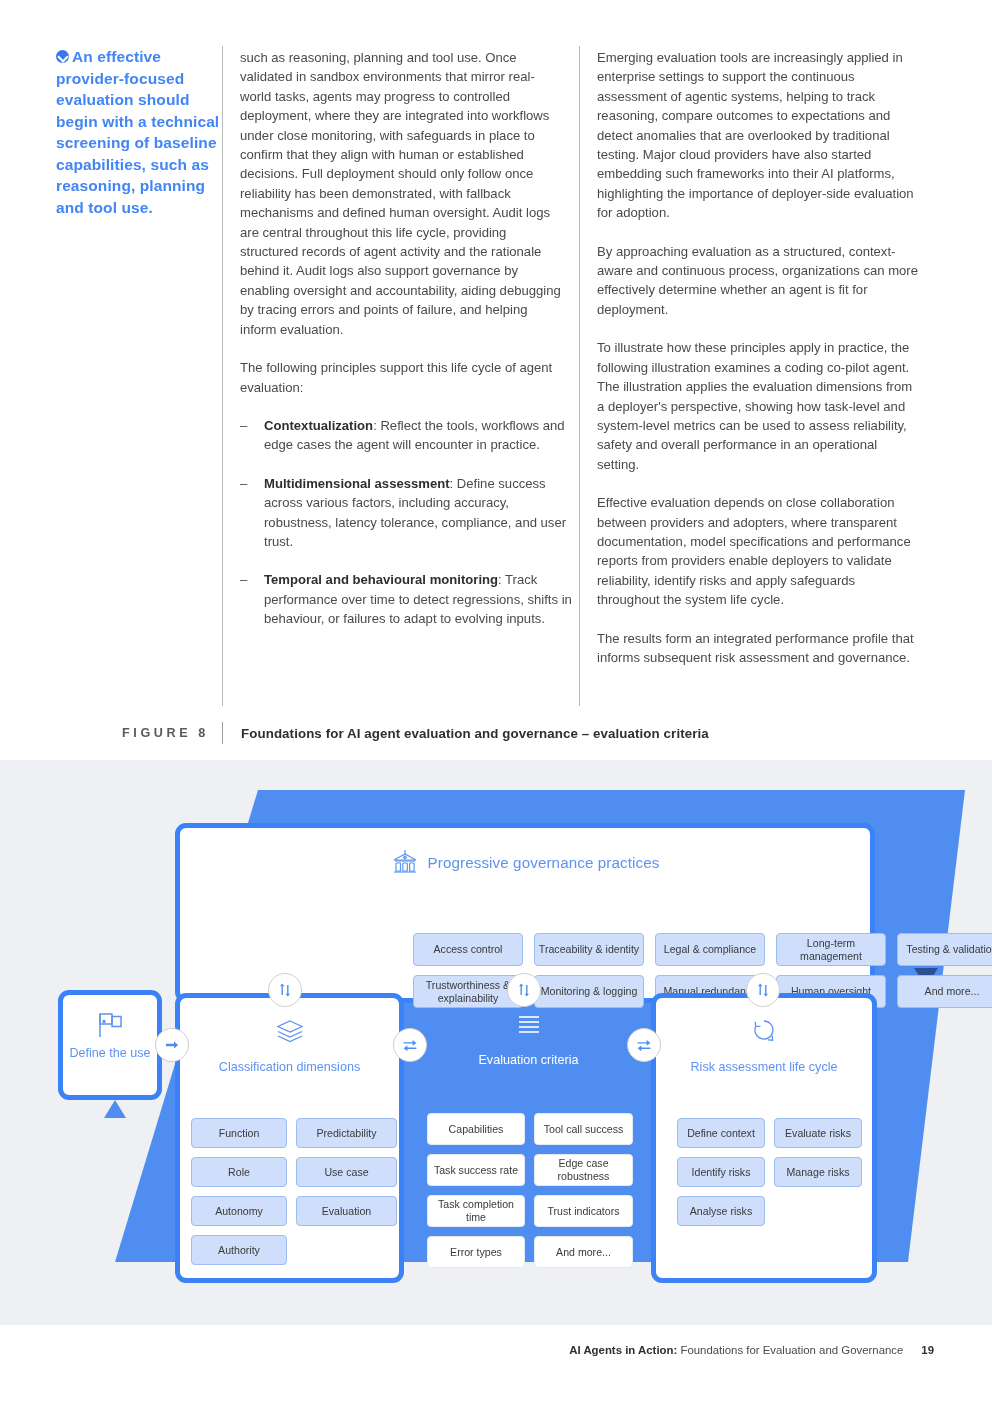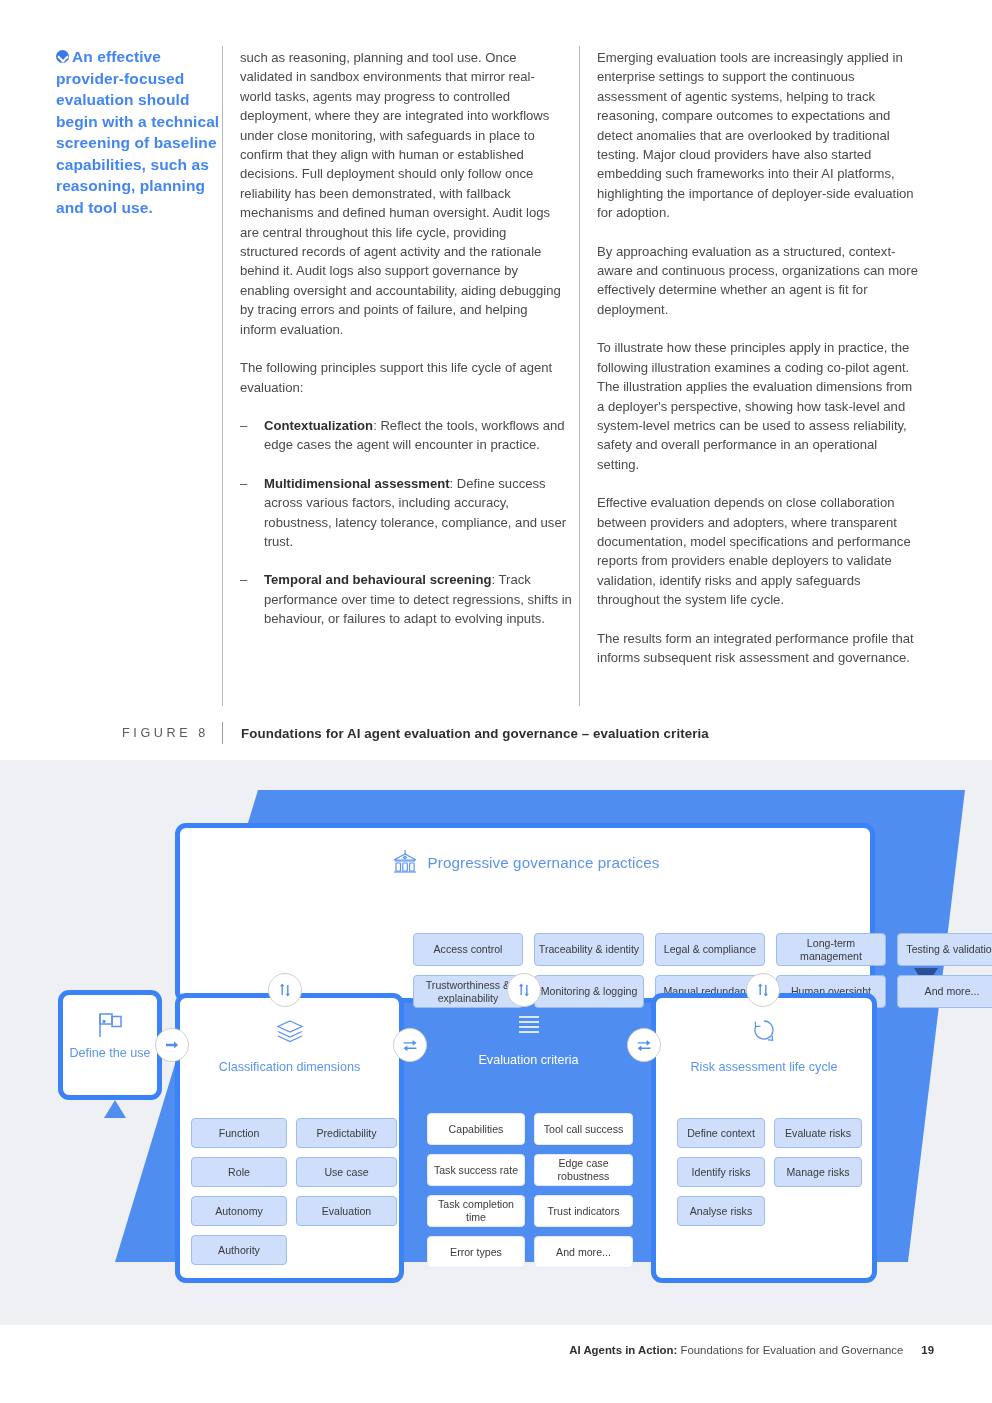--- a/index.html
+++ b/index.html
@@ -43,21 +43,21 @@
   .bullets{margin:0;padding:0;list-style:none;}
   .bullets li{
     position:relative;padding-left:24px;margin-bottom:19px;
   }
   .bullets li .dash{position:absolute;left:0;top:0;}
   .bullets li b{font-weight:700;color:#2f2f2f;}
 
   
   .fig-caption{position:absolute;left:122px;top:722px;display:flex;align-items:center;}
   .fig-num{
-    font-size:12.6px;letter-spacing:3.6px;color:#5a5a5a;font-weight:400;
+    font-size:12.6px;letter-spacing:3.6px;color:#5a5a5a;font-weight:700;
     width:96px;
   }
   .fig-rule{width:1px;height:22px;background:#9c9c9c;margin:0 18px 0 4px;}
   .fig-title{font-size:13.3px;color:#2f2f2f;font-weight:700;letter-spacing:.1px;}
 
   
   .figure{
     position:absolute;left:0;top:760px;width:992px;height:565px;
     background:#eef0f3;overflow:hidden;
   }
@@ -153,30 +153,30 @@
     <p>such as reasoning, planning and tool use. Once validated in sandbox environments that mirror real-world tasks, agents may progress to controlled deployment, where they are integrated into workflows under close monitoring, with safeguards in place to confirm that they align with human or established decisions. Full deployment should only follow once reliability has been demonstrated, with fallback mechanisms and defined human oversight. Audit logs are central throughout this life cycle, providing structured records of agent activity and the rationale behind it. Audit logs also support governance by enabling oversight and accountability, aiding debugging by tracing errors and points of failure, and helping inform evaluation.</p>
     <p>The following principles support this life cycle of agent evaluation:</p>
     <ul class="bullets">
       <li>
         <span class="dash">–</span><b>Contextualization</b><span>: Reflect the tools, workflows and edge cases the agent will encounter in practice.</span>
       </li>
       <li>
         <span class="dash">–</span><b>Multidimensional assessment</b><span>: Define success across various factors, including accuracy, robustness, latency tolerance, compliance, and user trust.</span>
       </li>
       <li>
-        <span class="dash">–</span><b>Temporal and behavioural screening</b><span>: Track performance over time to detect regressions, shifts in behaviour, or failures to adapt to evolving inputs.</span>
+        <span class="dash">–</span><b>Temporal and behavioural monitoring</b><span>: Track performance over time to detect regressions, shifts in behaviour, or failures to adapt to evolving inputs.</span>
       </li>
     </ul>
   </div>
 
   <div class="col col-right">
     <p>Emerging evaluation tools are increasingly applied in enterprise settings to support the continuous assessment of agentic systems, helping to track reasoning, compare outcomes to expectations and detect anomalies that are overlooked by traditional testing. Major cloud providers have also started embedding such frameworks into their AI platforms, highlighting the importance of deployer-side evaluation for adoption.</p>
     <p>By approaching evaluation as a structured, context-aware and continuous process, organizations can more effectively determine whether an agent is fit for deployment.</p>
     <p>To illustrate how these principles apply in practice, the following illustration examines a coding co-pilot agent. The illustration applies the evaluation dimensions from a deployer's perspective, showing how task-level and system-level metrics can be used to assess reliability, safety and overall performance in an operational setting.</p>
-    <p>Effective evaluation depends on close collaboration between providers and adopters, where transparent documentation, model specifications and performance reports from providers enable deployers to validate validation, identify risks and apply safeguards throughout the system life cycle.</p>
+    <p>Effective evaluation depends on close collaboration between providers and adopters, where transparent documentation, model specifications and performance reports from providers enable deployers to validate reliability, identify risks and apply safeguards throughout the system life cycle.</p>
     <p>The results form an integrated performance profile that informs subsequent risk assessment and governance.</p>
   </div>
 
   <div class="fig-caption">
     <span class="fig-num">FIGURE 8</span>
     <span class="fig-rule"></span>
     <span class="fig-title">Foundations for AI agent evaluation and governance – evaluation criteria</span>
   </div>
 </div>
 

